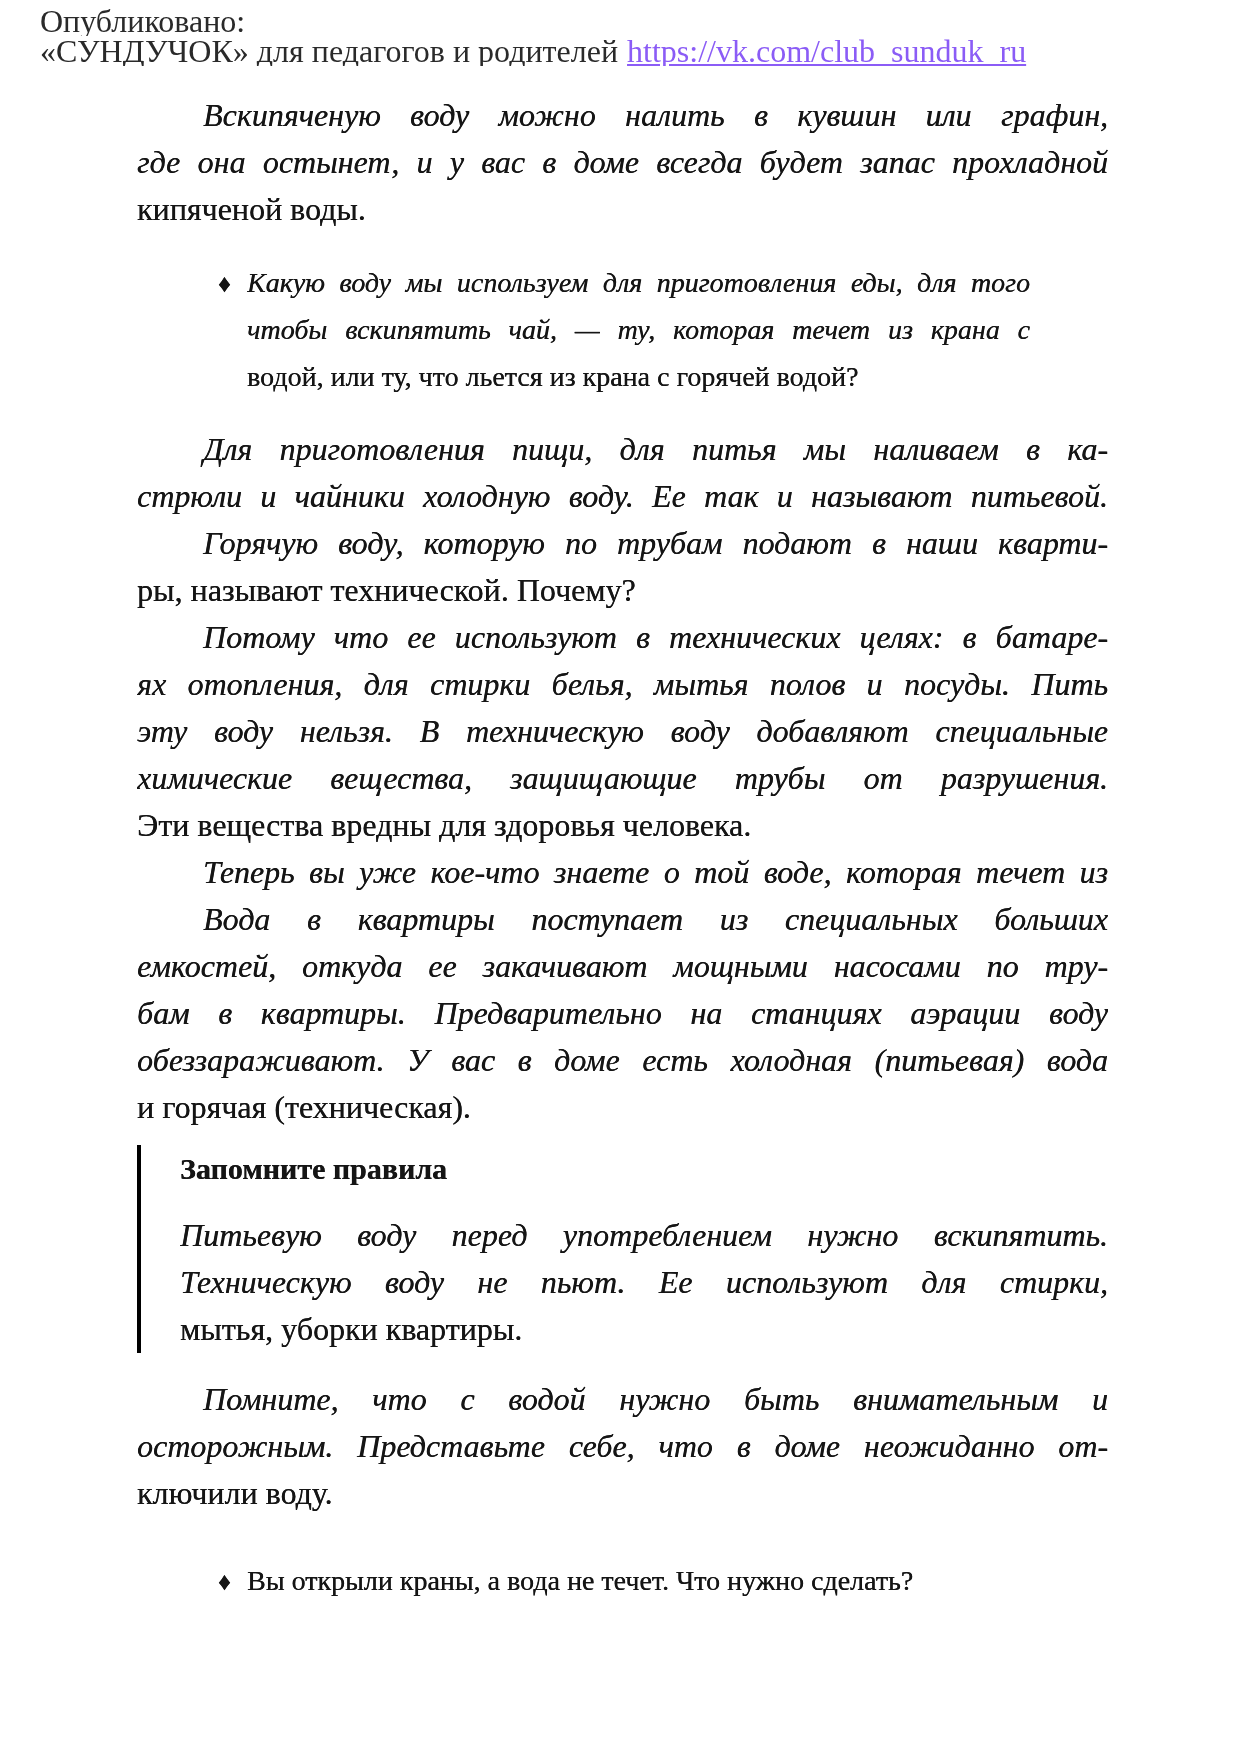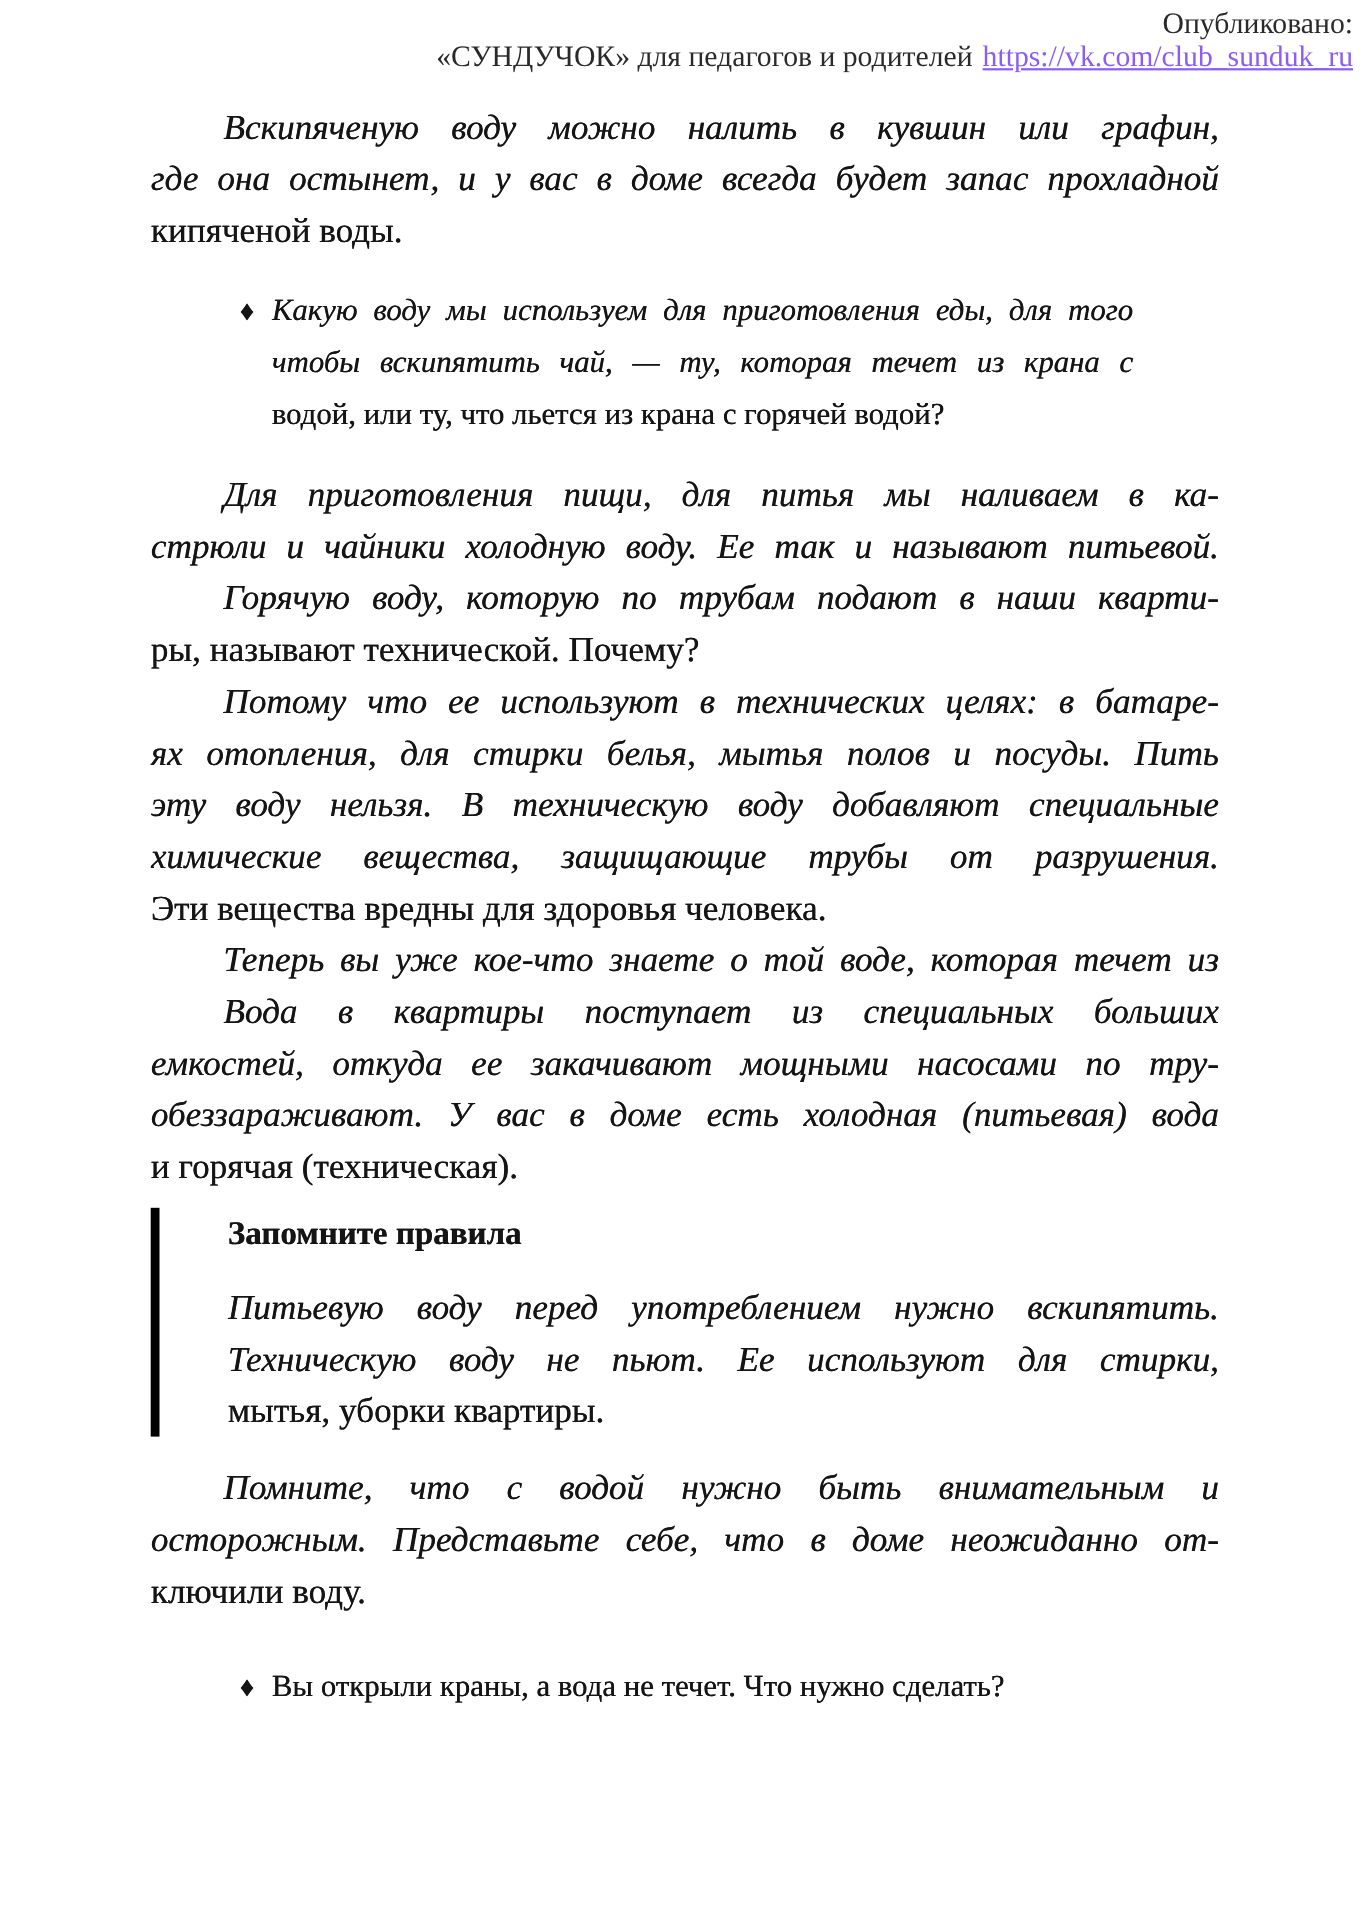--- a/index.html
+++ b/index.html
@@ -1,39 +1,39 @@
 <!DOCTYPE html>
 <html><head>
 <meta charset="utf-8">
 <style>
   html,body { margin:0; padding:0; }
   body {
     width:1240px; height:1754px; background:#ffffff; overflow:hidden;
     font-family:"Liberation Serif", serif; color:#151515;
   }
-  .pagehead { padding:6px 10px 0 40px; font-size:27px; line-height:30px; color:#2a2a2a;text-align:right; }
+  .pagehead { padding:6px 10px 0 40px; font-size:32px; line-height:30px; color:#2a2a2a; }
   .pagehead .ph-line { height:30px; overflow:hidden; }
   a.lnk { color:#8b5cf6; text-decoration:underline; margin-left:9px; cursor:pointer; }
   .content {
     margin-left:137px; width:971px; font-size:32px; line-height:47px;
     text-shadow:0.3px 0 0 currentColor;
   }
   .ln { height:47px; overflow:hidden; }
   .j { text-align:justify; text-align-last:justify; text-justify:inter-word;font-style:italic; }
   .ind { text-indent:66px; }
   .intro { margin-top:26px; }
   .bullet {
     position:relative; margin-left:75px; width:818px; padding-left:35px;
     box-sizing:border-box; font-size:28px;
   }
   .q1 { margin-top:26px; }
   .q2 { margin-top:40px; }
   .bullet .marker { position:absolute; left:6px; top:1px; font-size:25px; }
   .flow-start { margin-top:26px; }
-  .rulebox { border-left:8px solid #000000; padding-left:62px; margin-top:14px; }
+  .rulebox { border-left:4px solid #000000; padding-left:39px; margin-top:14px; }
   .rules-heading { font-weight:bold; font-size:30px; height:47px; overflow:hidden; }
   .rules-text { margin-top:20px; }
   .remember { margin-top:23px; }
 </style>
 </head>
 <body>
 
 <div class="pagehead">
   <div class="ph-line">Опубликовано:</div>
   <div class="ph-line"><span>«СУНДУЧОК» для педагогов и родителей</span><a class="lnk">https://vk.com/club_sunduk_ru</a></div>
@@ -72,20 +72,21 @@
     <div class="ln">Эти вещества вредны для здоровья человека.</div>
   </div>
 
   <div>
     <div class="ln j ind">Теперь вы уже кое-что знаете о той воде, которая течет из</div>
   </div>
 
   <div>
     <div class="ln j ind">Вода в квартиры поступает из специальных больших</div>
     <div class="ln j">емкостей, откуда ее закачивают мощными насосами по тру-</div>
+    <div class="ln j">бам в квартиры. Предварительно на станциях аэрации воду</div>
     <div class="ln j">обеззараживают. У вас в доме есть холодная (питьевая) вода</div>
     <div class="ln">и горячая (техническая).</div>
   </div>
 
   <div class="rulebox">
     <div class="rules-heading">Запомните правила</div>
     <div class="rules-text">
       <div class="ln j">Питьевую воду перед употреблением нужно вскипятить.</div>
       <div class="ln j">Техническую воду не пьют. Ее используют для стирки,</div>
       <div class="ln">мытья, уборки квартиры.</div>

